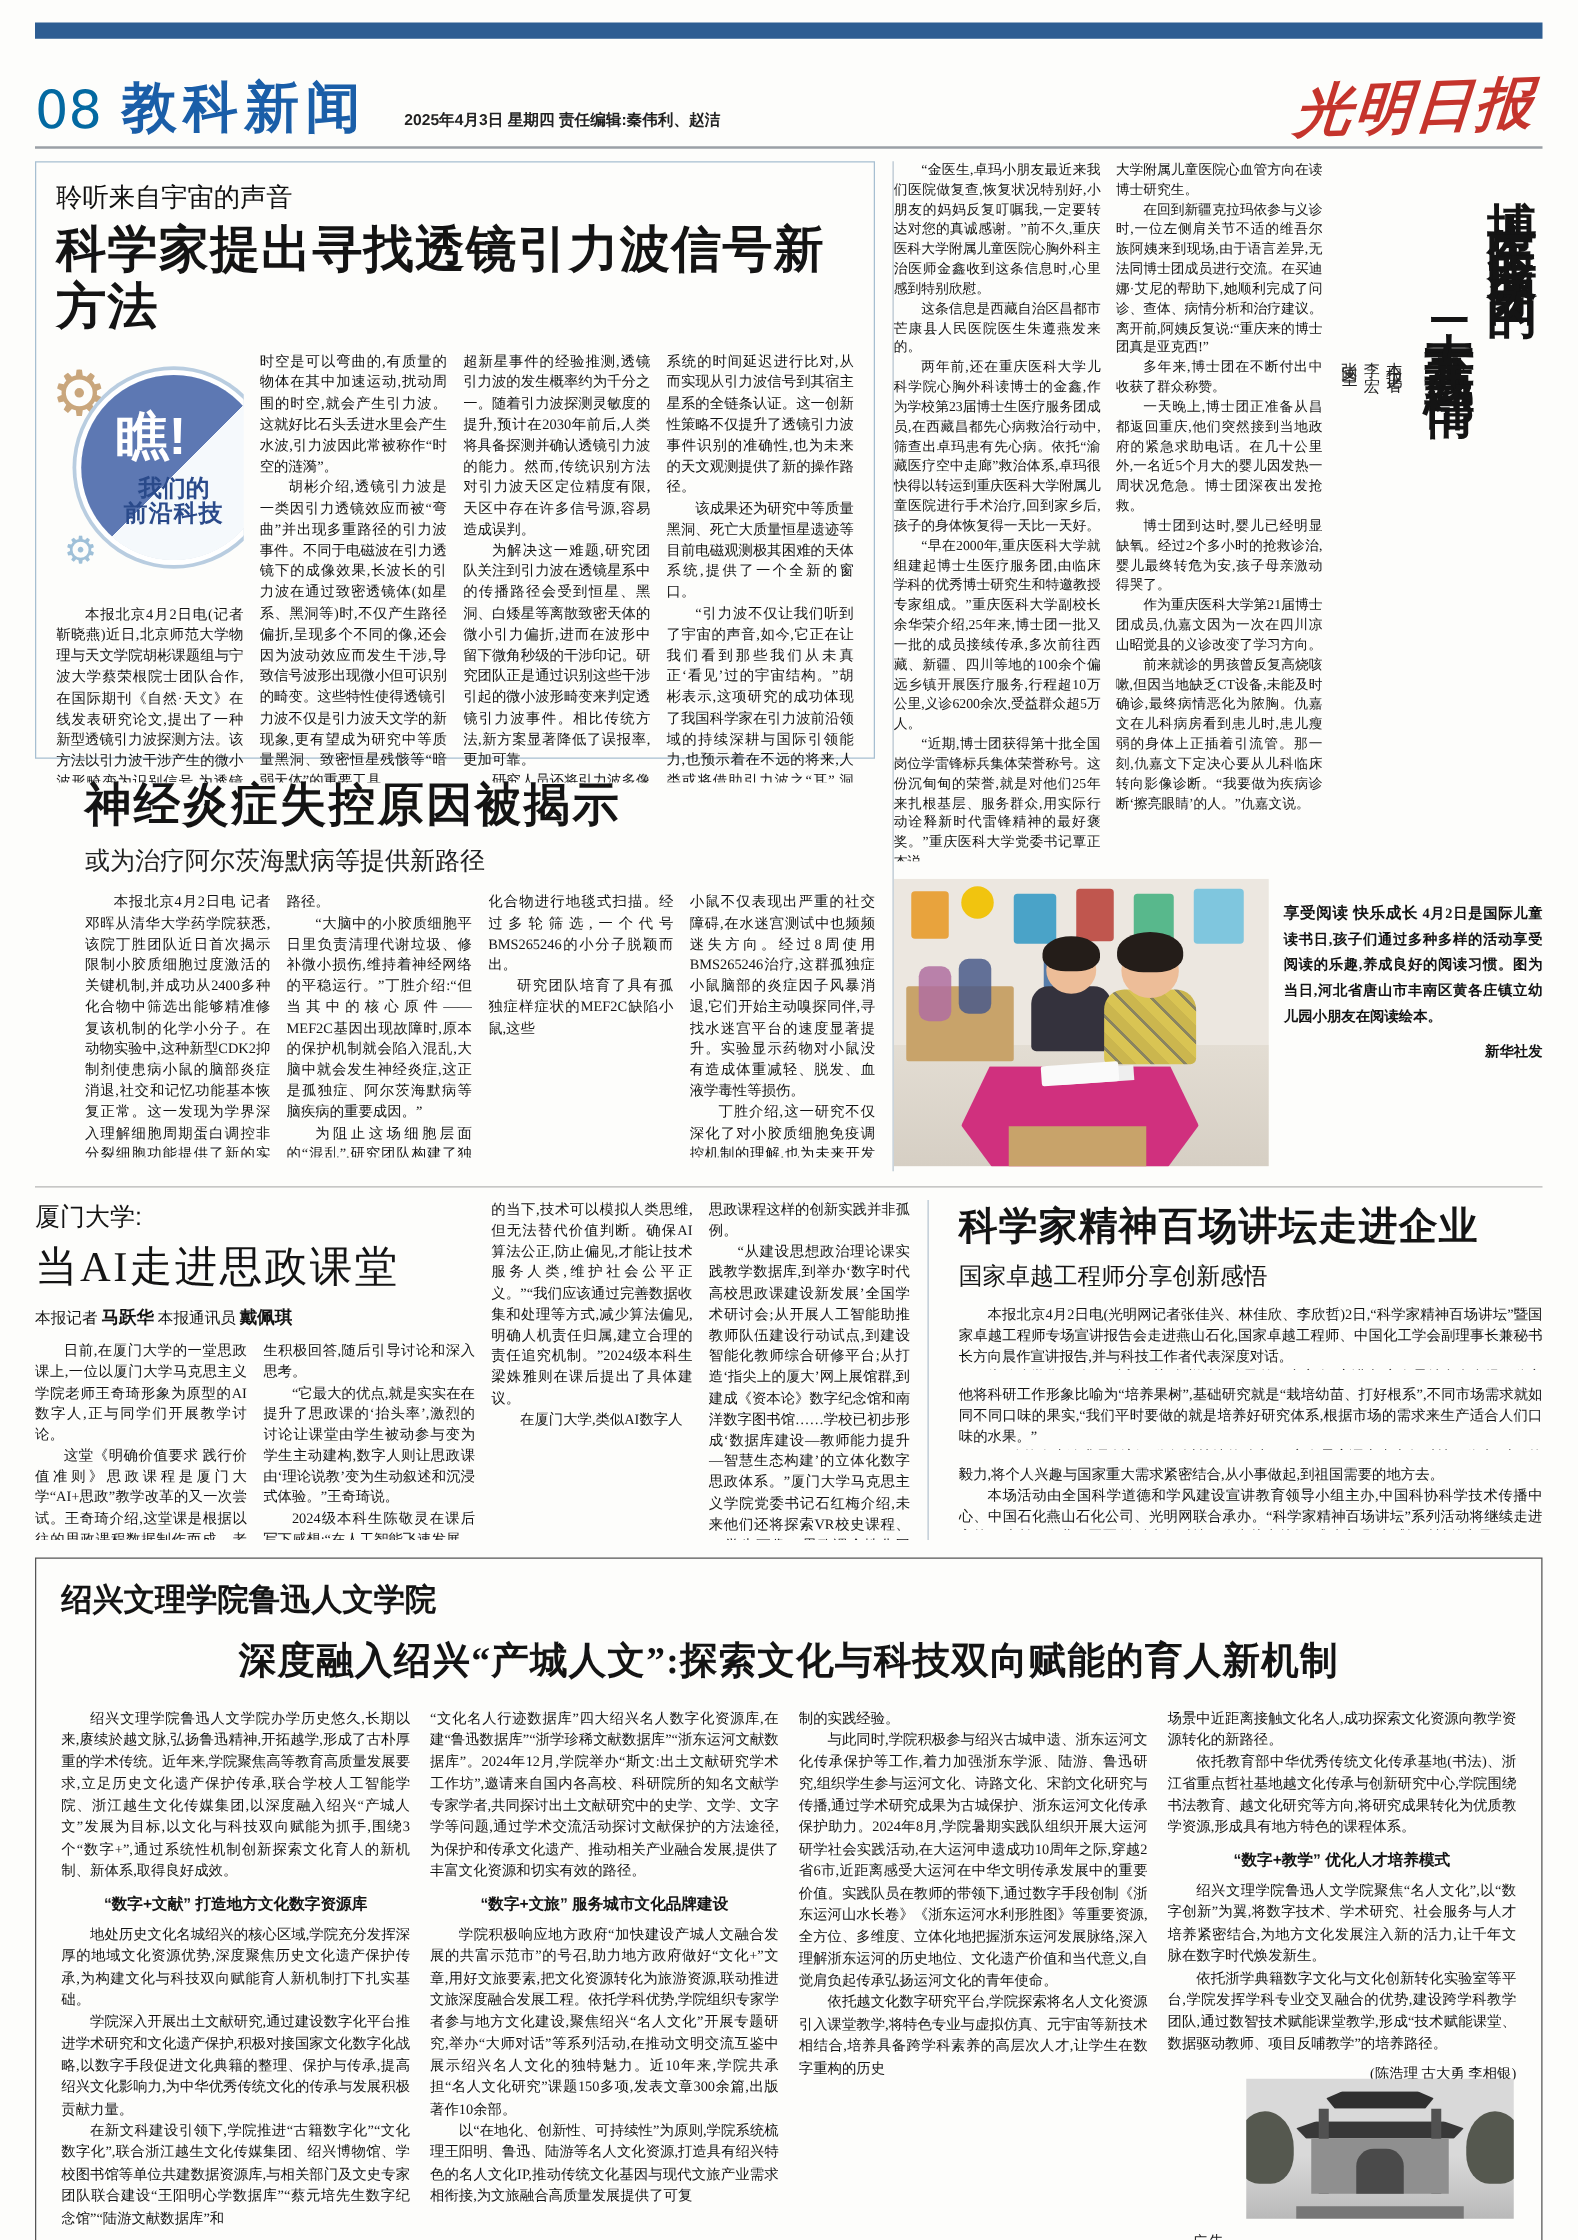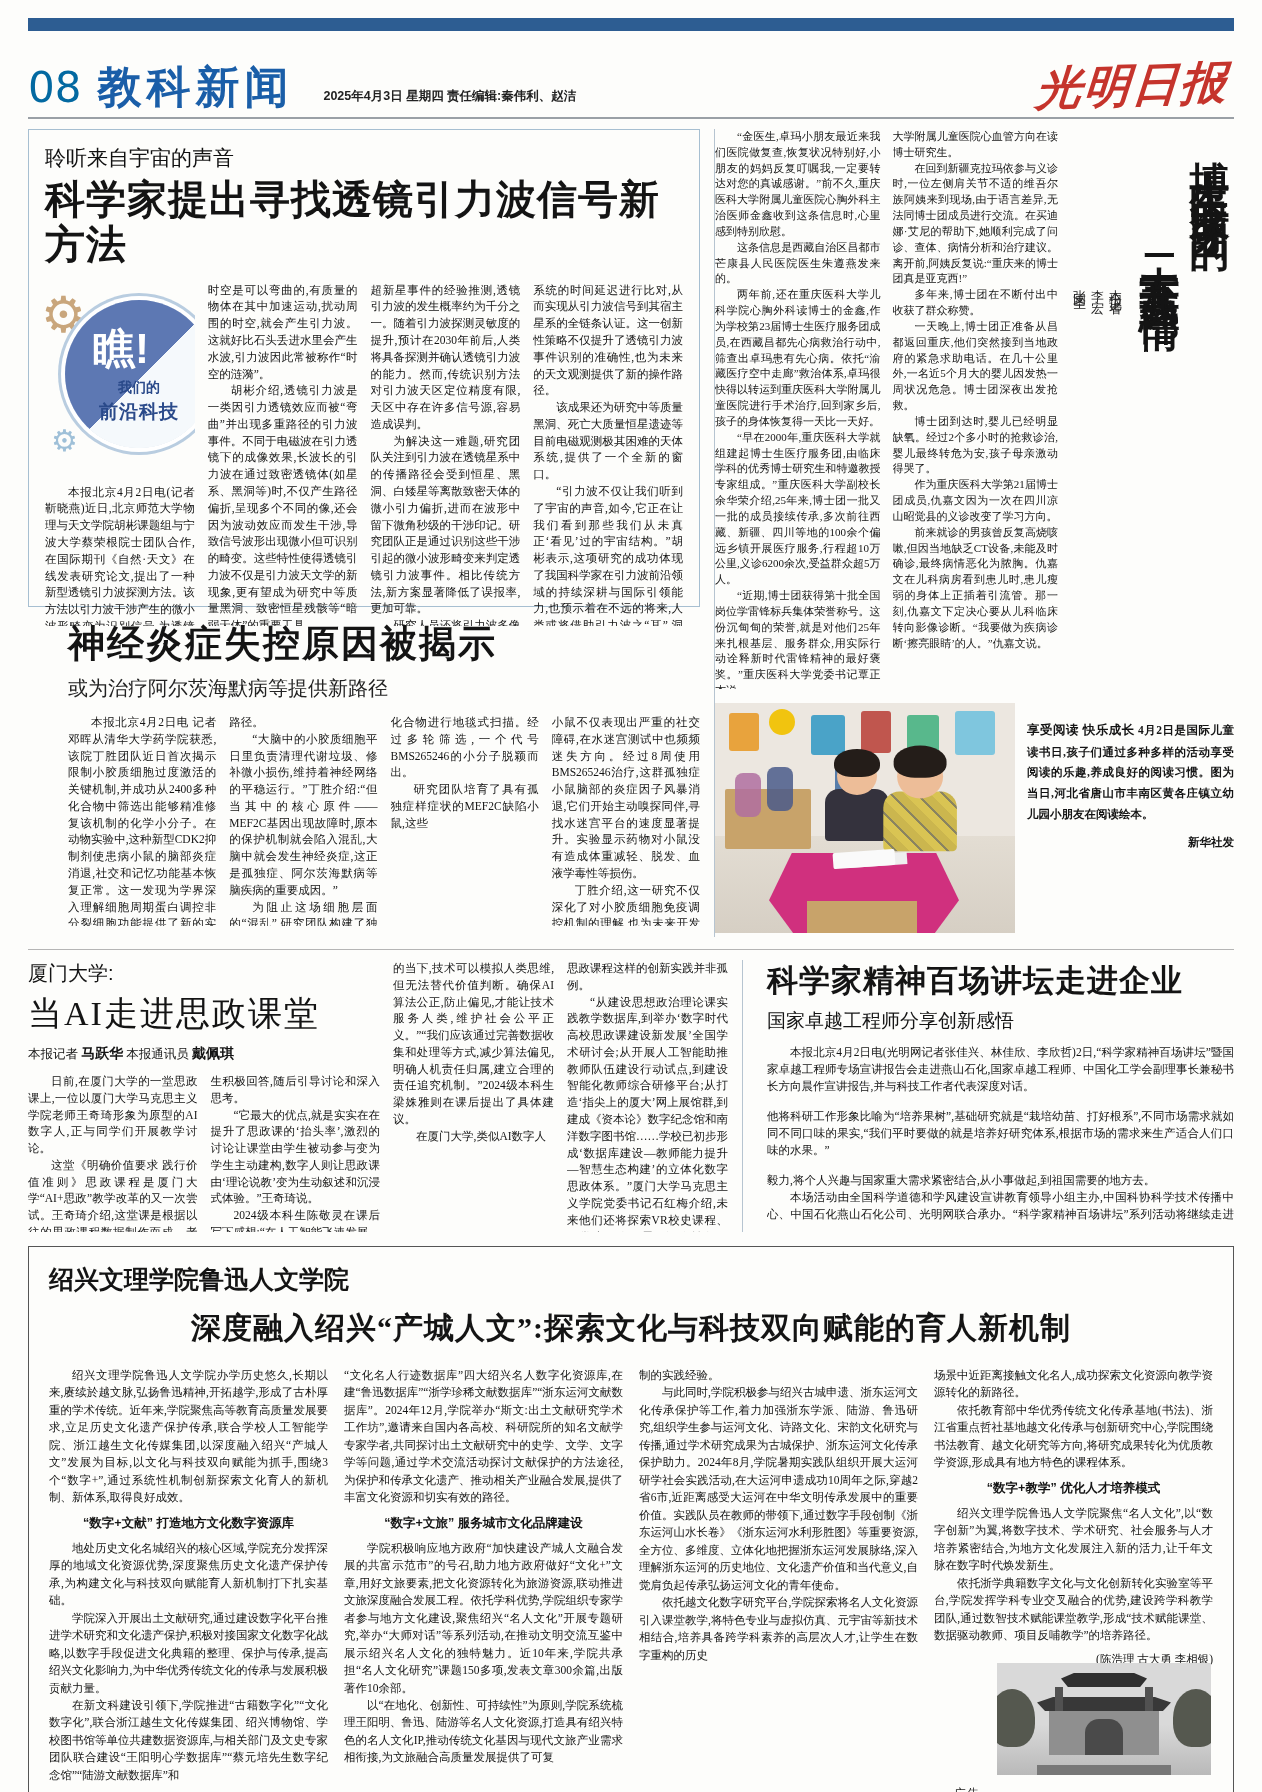--- a/index.html
+++ b/index.html
@@ -44,21 +44,21 @@
   .badge { position:relative; width:172px; height:190px; margin:2px auto 10px; }
   .gear { position:absolute; line-height:1; }
   .g1 { left:-4px; top:6px; font-size:50px; color:#c9a67c; }
   .g2 { left:6px; bottom:18px; font-size:30px; color:#9fc0d8; }
   .badge-circle { position:absolute; left:20px; top:16px; width:148px; height:148px; border-radius:50%;
     background:linear-gradient(135deg,#5d78b3 0 52%,#f5f9fc 52%);
     box-shadow:0 0 0 4px #fff, 0 0 0 7px #b9cde0; }
   .badge-ex { position:absolute; left:28px; top:18px; color:#fff; font-size:42px; font-weight:900;
     font-family:"Liberation Sans","DejaVu Sans",sans-serif; }
   .badge-t1 { position:absolute; left:0; right:0; top:78px; text-align:center; color:#2a4a8a;
-    font-weight:bold; font-size:14px; }
+    font-weight:bold; font-size:19px; }
   .badge-t2 { position:absolute; left:0; right:0; top:98px; text-align:center; color:#2a4a8a;
     font-weight:bold; font-size:19px; letter-spacing:1px; }
 
   
   .art-neuro { padding-top:12px; height:330px;margin-left:40px; }
   .n-title { font-size:37px; font-weight:900; letter-spacing:2px; margin:0 0 6px; }
   .n-sub { font-family:"Liberation Sans","DejaVu Sans",sans-serif; font-size:20px; color:#222; margin:0 0 12px; }
   .n-cols { gap:13px; height:212px; font-size:11.5px; line-height:1.46; }
 
   

